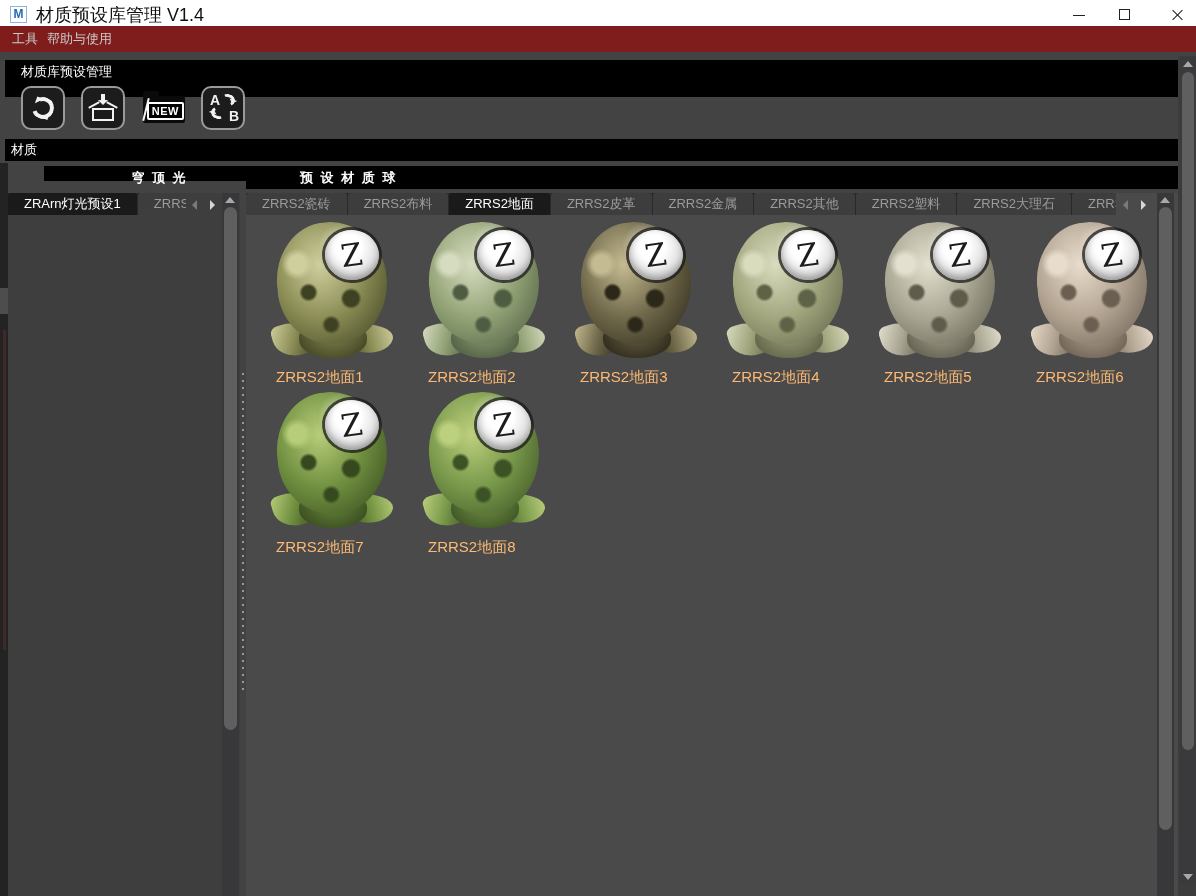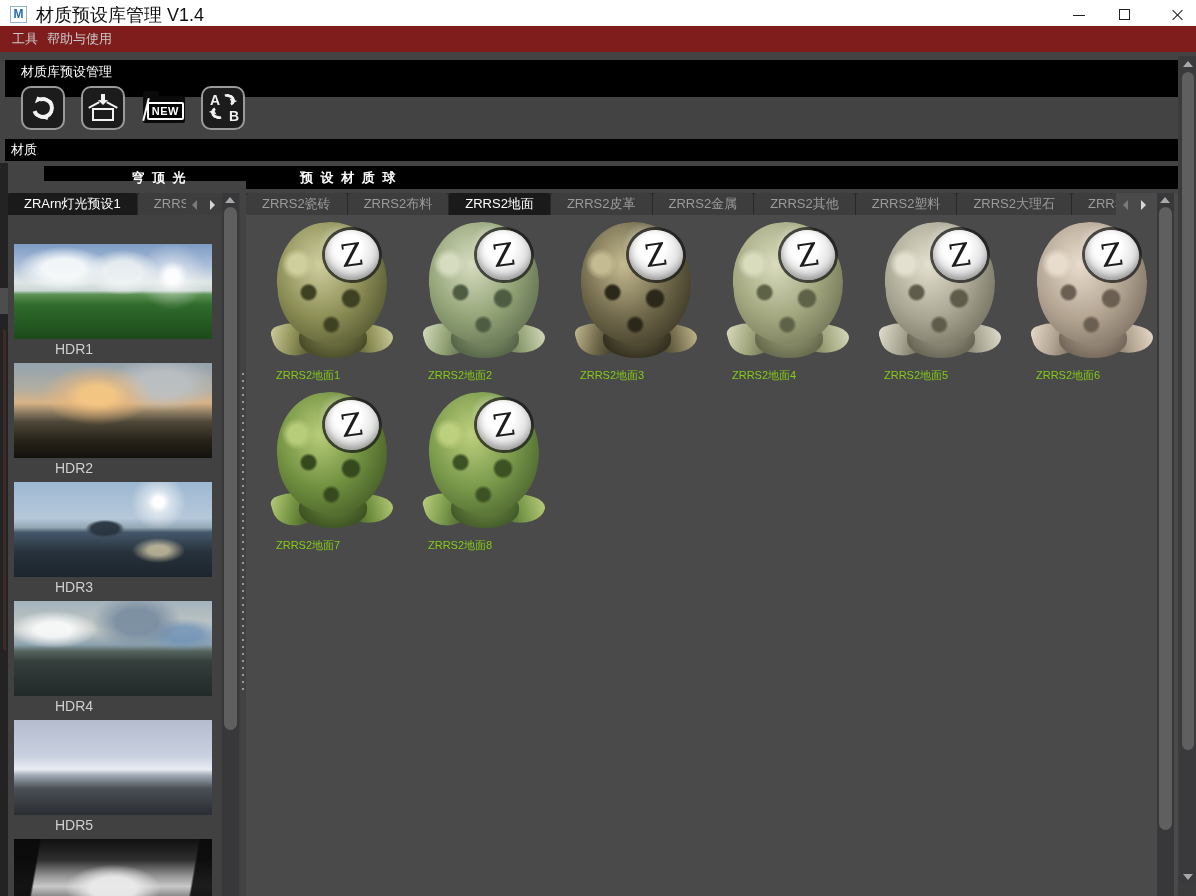--- a/index.html
+++ b/index.html
@@ -143,21 +143,21 @@
     background:linear-gradient(240deg, var(--light), var(--mid) 50%, var(--dark));
     border-radius:60% 30% 70% 30%; transform:rotate(15deg); }
   .ped { position:absolute; left:24px; bottom:0; width:68px; height:36px;
     background:radial-gradient(ellipse at 50% 18%, var(--mid), var(--dark) 88%);
     border-radius:42% 42% 50% 50%; }
   .zdisc { position:absolute; left:50px; top:8px; width:54px; height:50px; border-radius:50%;
     background:radial-gradient(circle at 42% 35%, #ffffff 28%, #d9d9d9 72%, #9e9e9e 100%);
     box-shadow:0 0 0 3px rgba(25,25,25,.75), inset 0 -4px 7px rgba(0,0,0,.28);
     display:flex; align-items:center; justify-content:center; transform:rotate(6deg); }
   .zdisc span { font-family:"DejaVu Serif", serif; font-size:31px; color:#1c1c1c; transform:rotate(-14deg); line-height:1; }
-  .ball-label { position:absolute; left:1px; top:146px; font-size:11px; color:#84cc16; white-space:nowrap; }
+  .ball-label { position:absolute; left:1px; top:146px; font-size:15px; color:#fdba74; white-space:nowrap; }
   
   .outer-scroll { left:1180px; top:57px; width:16px; height:827px; background:#3a3a3c; }
 </style>
 </head>
 <body>
 
 <div id="app">
 
   <div class="titlebar">
     <div class="app-icon">M</div>
@@ -216,46 +216,20 @@
   <div class="bar-black hdr-right">预 设 材 质 球</div>
 
   <div class="left-panel">
     <div class="tabs-row lp-tabs">
       <div class="tab selected">ZRArn灯光预设1</div>
       <div class="tab">ZRRS2</div>
     </div>
     <div class="tab-arrow left" style="left:182px;"></div>
     <div class="tab-arrow right" style="left:197px;"></div>
 
-    <div class="lp-list">
-      <div class="hdr-item" style="top:29px;">
-        <div class="hdr-art h1"></div>
-        <div class="hdr-label">HDR1</div>
-      </div>
-      <div class="hdr-item" style="top:148px;">
-        <div class="hdr-art h2"></div>
-        <div class="hdr-label">HDR2</div>
-      </div>
-      <div class="hdr-item" style="top:267px;">
-        <div class="hdr-art h3"></div>
-        <div class="hdr-label">HDR3</div>
-      </div>
-      <div class="hdr-item" style="top:386px;">
-        <div class="hdr-art h4"></div>
-        <div class="hdr-label">HDR4</div>
-      </div>
-      <div class="hdr-item" style="top:505px;">
-        <div class="hdr-art h5"></div>
-        <div class="hdr-label">HDR5</div>
-      </div>
-      <div class="hdr-item" style="top:624px;">
-        <div class="hdr-art h6"></div>
-
-      </div>
-    </div>
 
     <div class="vscroll lp-scroll">
       <div class="vs-arrow up" style="top:0;"></div>
       <div class="vs-thumb" style="top:14px; height:523px;"></div>
     </div>
   </div>
 
   <div class="splitter"></div>
 
   <div class="right-panel">

